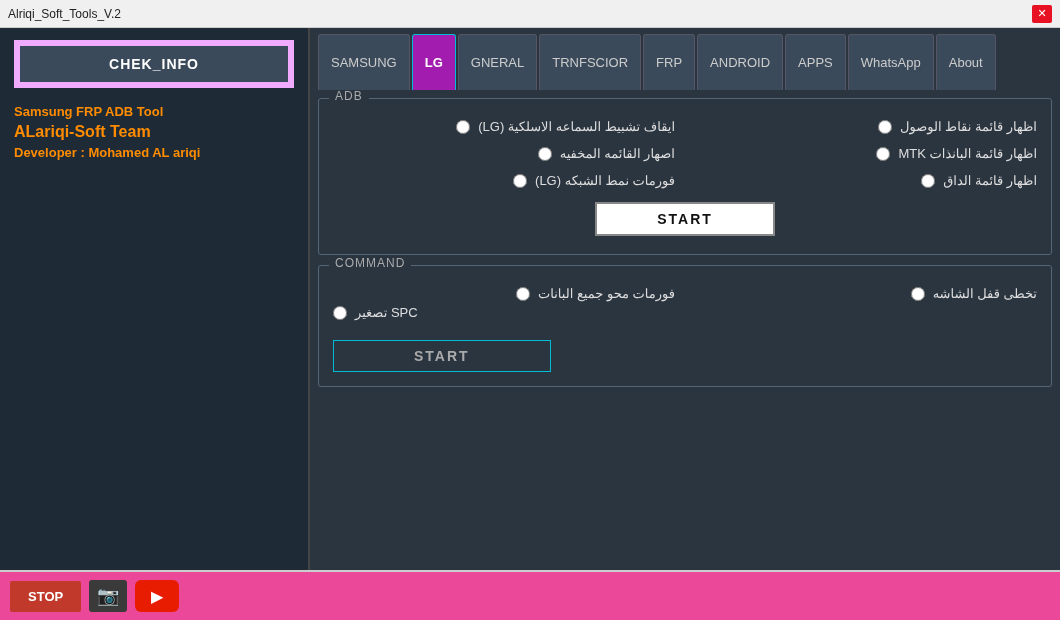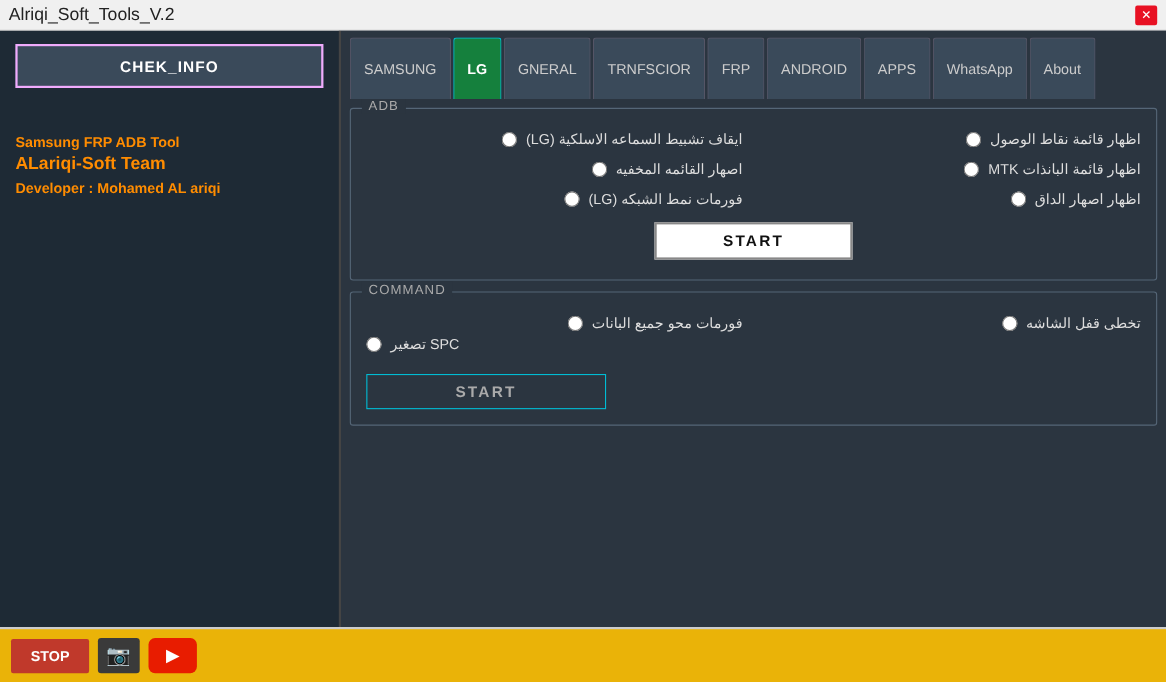--- a/index.html
+++ b/index.html
@@ -16,21 +16,21 @@
     .titlebar {
       background: #f0f0f0;
       height: 28px;
       display: flex;
       align-items: center;
       padding: 0 8px;
       border-bottom: 1px solid #ccc;
       justify-content: space-between;
     }
     .titlebar-title {
-      font-size: 16px;
+      font-size: 12px;
       color: #222;
     }
     .titlebar-close {
       background: #e81123;
       color: white;
       border: none;
       width: 20px;
       height: 18px;
       cursor: pointer;
       font-size: 11px;
@@ -50,56 +50,55 @@
     .left-panel {
       width: 310px;
       background: #1e2a35;
       display: flex;
       flex-direction: column;
       border-right: 2px solid #444;
     }
     .chek-info-btn {
       background: #3a4a5a;
       color: white;
-      border: 2px solid #f0abfc;
+      border: 6px solid #f0abfc;
       margin: 12px 14px 8px 14px;
       padding: 10px;
       font-size: 14px;
       font-weight: bold;
       cursor: pointer;
       text-align: center;
       letter-spacing: 1px;
     }
     .left-info {
       padding: 8px 14px;
       flex: 1;
     }
     .left-info .line1 {
       color: #ff8c00;
       font-size: 13px;
       font-weight: bold;
       margin-bottom: 4px;
-      margin-top: 26px;
     }
     .left-info .line2 {
       color: #ff8c00;
       font-size: 16px;
       font-weight: bold;
       margin-bottom: 4px;
     }
     .left-info .line3 {
       color: #ff8c00;
       font-size: 13px;
       font-weight: bold;
     }
 
     
     .bottom-bar {
       height: 50px;
-      background: #eab308;
+      background: #ec4899;
       border-top: 2px solid #ccc;
       display: flex;
       align-items: center;
       padding: 12px 10px;
       gap: 8px;
       position: absolute;
       bottom: 0;
       left: 0;
       right: 0;
     }
@@ -161,21 +160,21 @@
       padding: 20px 12px;
       font-size: 13px;
       cursor: pointer;
       color: #ccc;
       background: #3a4a5a;
       border: 1px solid #556;
       border-bottom: none;
       border-radius: 3px 3px 0 0;
     }
     .tab.active {
-      background: #15803d;
+      background: #a21caf;
       color: white;
       font-weight: bold;
       border-color: #00bcd4;
     }
 
     
     .content-area {
       flex: 1;
       padding: 8px;
       overflow-y: auto;
@@ -315,21 +314,21 @@
           </div>
           <div class="radio-item">
             <span>اظهار قائمة البانذات MTK</span>
             <input type="radio" name="adb" style="">
           </div>
           <div class="radio-item">
             <span>اصهار القائمه المخفيه</span>
             <input type="radio" name="adb" style="">
           </div>
           <div class="radio-item">
-            <span>اظهار اصهار الداق</span>
+            <span>اظهار قائمة الداق</span>
             <input type="radio" name="adb" style="">
           </div>
           <div class="radio-item">
             <span>فورمات نمط الشبكه (LG)</span>
             <input type="radio" name="adb" style="">
           </div>
         </div>
         <button class="start-btn-adb">START</button>
       </div>
 

